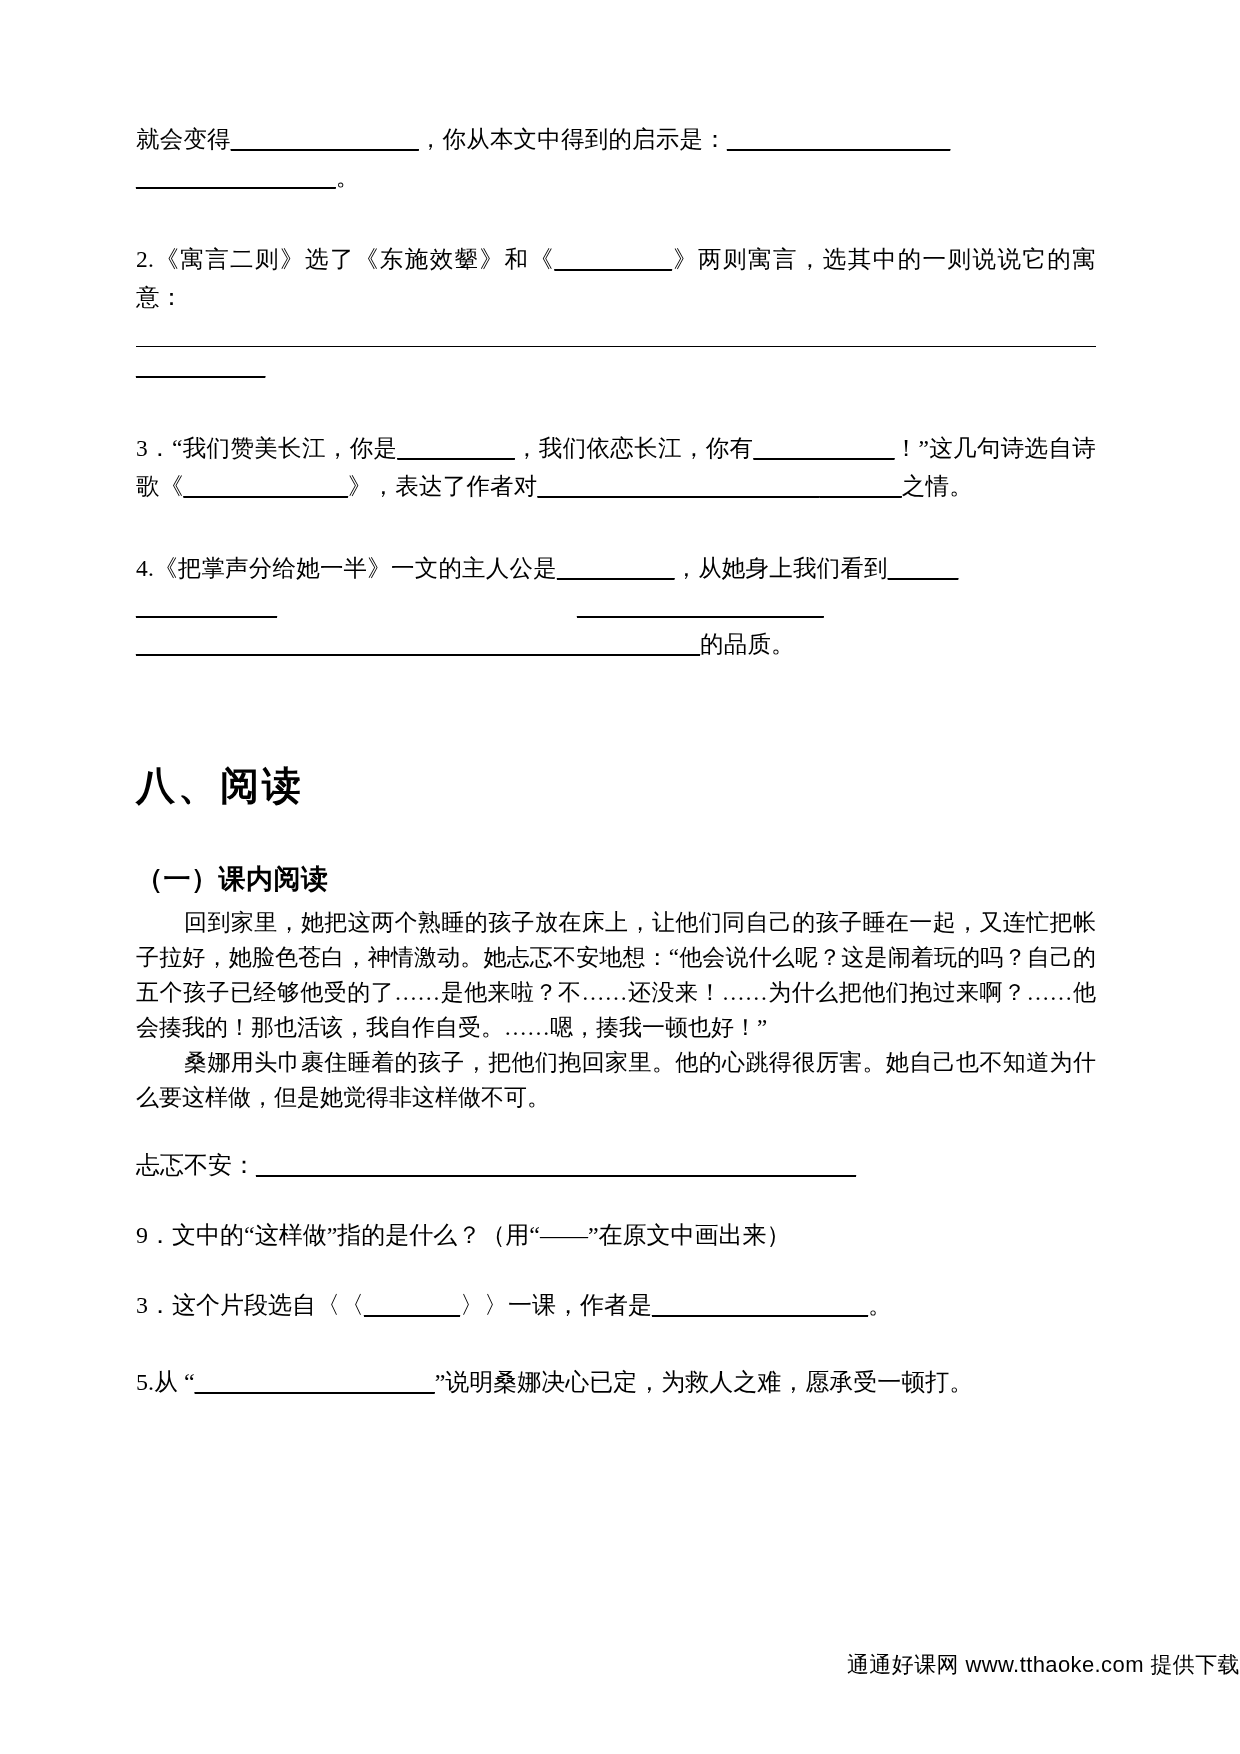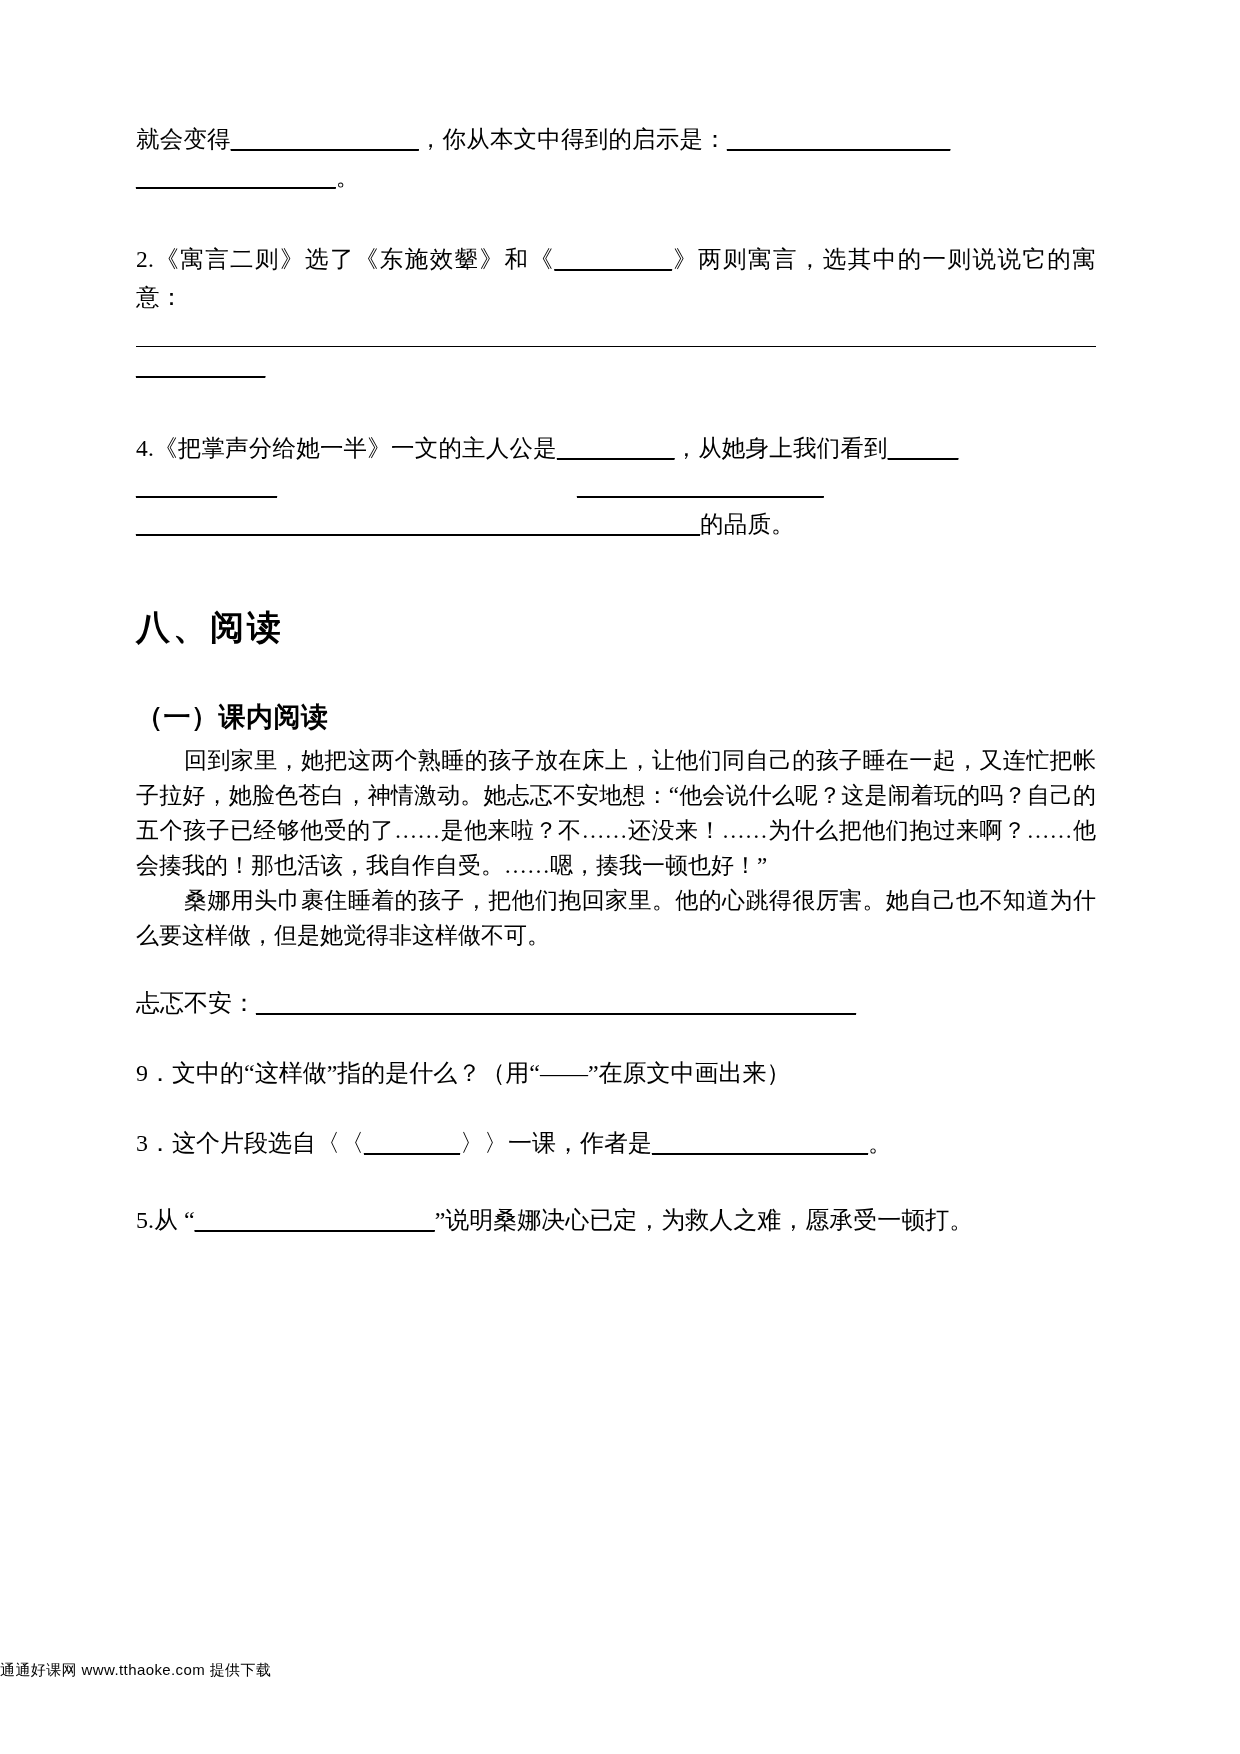--- a/index.html
+++ b/index.html
@@ -40,24 +40,24 @@
     letter-spacing: 0;
   }
   .line-full {
     display: block;
     border-bottom: 1px solid #000;
     height: 30px;
     margin: 0;
   }
   h2.section {
     font-family: Liberation Mono, monospace;
-    font-size: 34px;
+    font-size: 39px;
     font-weight: bold;
     letter-spacing: 3px;
-    margin: 62px 0 0 0;
+    margin: 96px 0 0 0;
     padding: 0;
   }
   h3.subsection {
     font-family: "DejaVu Serif", "Liberation Serif", serif;
     font-size: 27px;
     font-weight: bold;
     margin: 48px 0 0 0;
     padding: 0;
     letter-spacing: 0.5px;
   }
@@ -78,43 +78,46 @@
     text-align: justify;
   }
   .qline.loose {
     line-height: 54px;
   }
   .footer {
     position: absolute;
     left: 0;
     bottom: 74px;
     width: 100%;
-    text-align: left;
+    text-align: right;
     font-family: "Liberation Sans", sans-serif;
-    font-size: 15px;
+    font-size: 22px;
     color: #000;
     letter-spacing: 0.4px;
   }
 </style>
 </head>
 <body>
 
 <div class="page">
 
   <div class="blk">
     <span>就会变得</span><span class="u">________________</span><span>，你从本文中得到的启示是：</span><span class="u">___________________</span><br>
     <span class="u">_________________</span><span>。</span>
   </div>
 
   <div class="blk q">
     <span>2.《寓言二则》选了《东施效颦》和《</span><span class="u">__________</span><span>》两则寓言，选其中的一则说说它的寓意：</span>
     <span class="line-full"></span>
     <span class="u">___________</span>
   </div>
 
+  <div class="blk q">
+    <span>3．“我们赞美长江，你是</span><span class="u">__________</span><span>，我们依恋长江，你有</span><span class="u">____________</span><span>！”这几句诗选自诗歌《</span><span class="u">______________</span><span>》，表达了作者对</span><span class="u">________________________</span><span class="u">_______</span><span>之情。</span>
+  </div>
 
   <div class="blk q">
     <span>4.《把掌声分给她一半》一文的主人公是</span><span class="u">__________</span><span>，从她身上我们看到</span><span class="u">______</span><br>
     <span class="u">____________</span><span style="display:inline-block;width:300px"></span><span class="u">_____________________</span><br>
     <span class="u">________________________________________________</span><span>的品质。</span>
   </div>
 
   <h2 class="section">八、阅读</h2>
 
   <h3 class="subsection">（一）课内阅读</h3>

